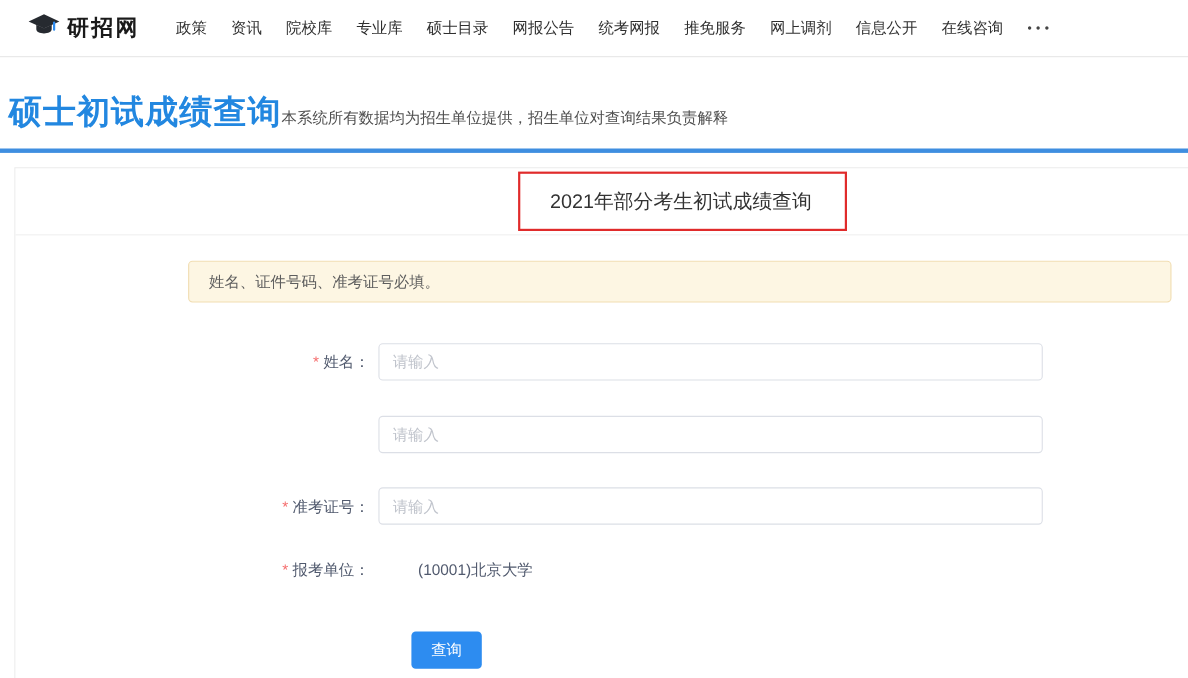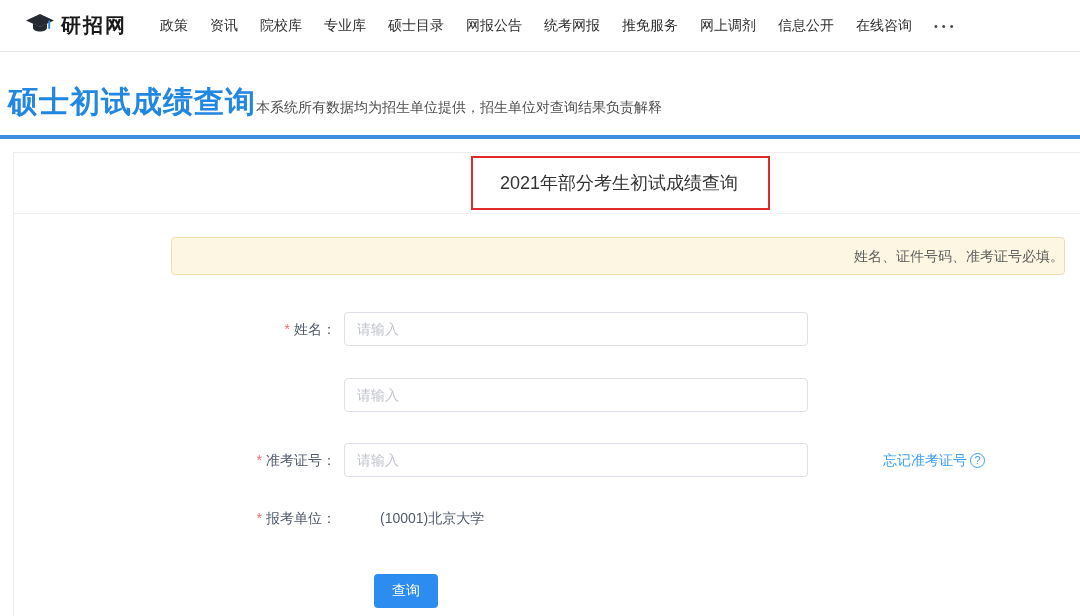--- a/index.html
+++ b/index.html
@@ -24,33 +24,33 @@
   
   .card { position:absolute; left:13px; top:152px; width:1212px; height:600px;
           background:#fff; border:1px solid #ededed; }
   .card-header { position:relative; height:61px; border-bottom:1px solid #f0f0f0; }
   .card-title { text-align:center; line-height:61px; font-size:18px; color:#333; }
   .annotation-box { position:absolute; left:457px; top:3px; width:299px; height:54px;
                     border:2px solid #e02b2b; pointer-events:none; }
 
   .notice { position:absolute; left:157px; top:84px; width:894px; height:38px;
             background:#fdf6e3; border:1px solid #f1ddb2; border-radius:4px;
-            line-height:36px; padding-left:18px; font-size:14px; color:#5e5e5e;text-align:right; }
+            line-height:36px; padding-left:18px; font-size:14px; color:#5e5e5e; }
 
   .row { position:absolute; left:0; width:100%; height:34px; }
   .row-name        { top:159px; }
   .row-id          { top:225px; }
   .row-ticket      { top:290px; }
   .row-institution { top:348px; }
   .row-submit      { top:421px; }
 
   .field-label { position:absolute; left:0; width:322px; text-align:right;
                  line-height:34px; font-size:14px; color:#515a6e; }
   .req { color:#f56c6c; margin-right:4px; font-size:14px; }
-  .text-input { position:absolute; left:330px; top:0; width:464px; height:34px;
+  .text-input { position:absolute; left:330px; top:0; width:604px; height:34px;
                 border:1px solid #dcdfe6; border-radius:4px; padding:0 12px;
                 font-size:14px; color:#606266; outline:none;
                 font-family:"Liberation Sans", sans-serif; }
   .text-input::placeholder { color:#c0c4cc; }
 
   .forgot-link { position:absolute; left:869px; top:0; line-height:34px;
                  font-size:14px; color:#3b9ff7; text-decoration:none; cursor:pointer;
                  display:flex; align-items:center; gap:3px; }
   .q-circle { display:inline-flex; align-items:center; justify-content:center;
               width:15px; height:15px; border:1px solid #3b9ff7; border-radius:50%;
@@ -113,24 +113,20 @@
     <input class="text-input" type="text" placeholder="请输入" style="">
   </div>
 
   <div class="row row-id">
     <input class="text-input" type="text" placeholder="请输入" style="">
   </div>
 
   <div class="row row-ticket">
     <span class="field-label"><span class="req">*</span><span>准考证号：</span></span>
     <input class="text-input" type="text" placeholder="请输入" style="">
-    <a class="forgot-link">
-      <span>忘记准考证号</span>
-      <span class="q-circle">?</span>
-    </a>
   </div>
 
   <div class="row row-institution">
     <span class="field-label"><span class="req">*</span><span>报考单位：</span></span>
     <span class="static-value">(10001)北京大学</span>
   </div>
 
   <div class="row row-submit">
     <button class="submit-btn">查询</button>
   </div>

